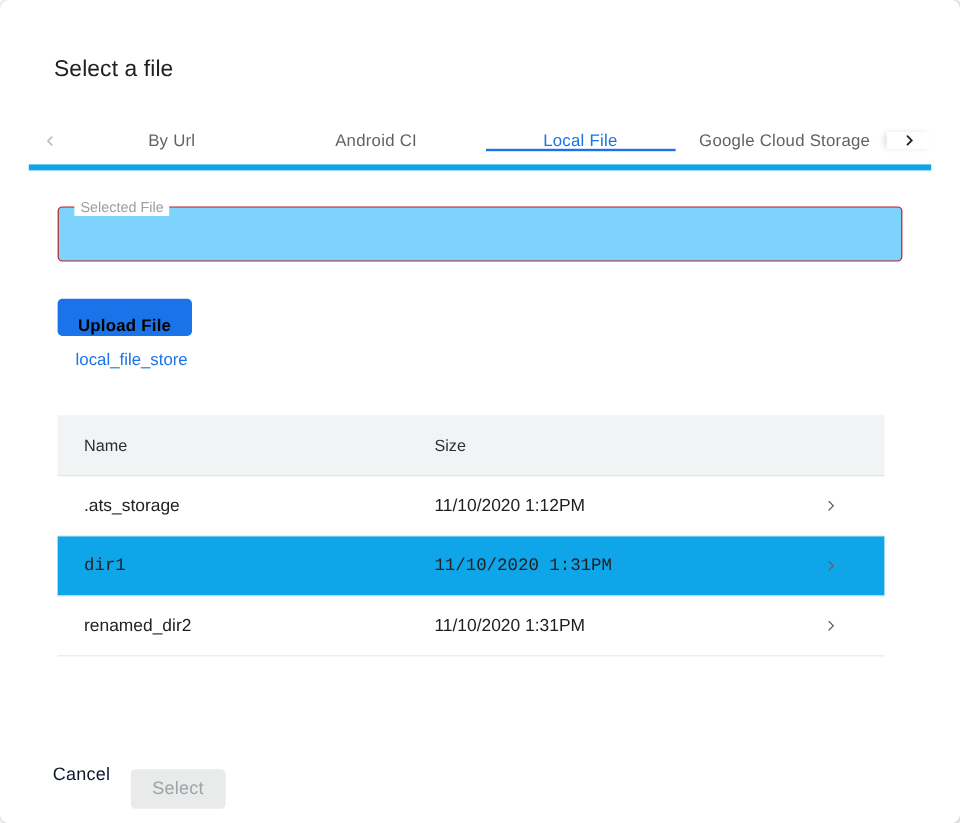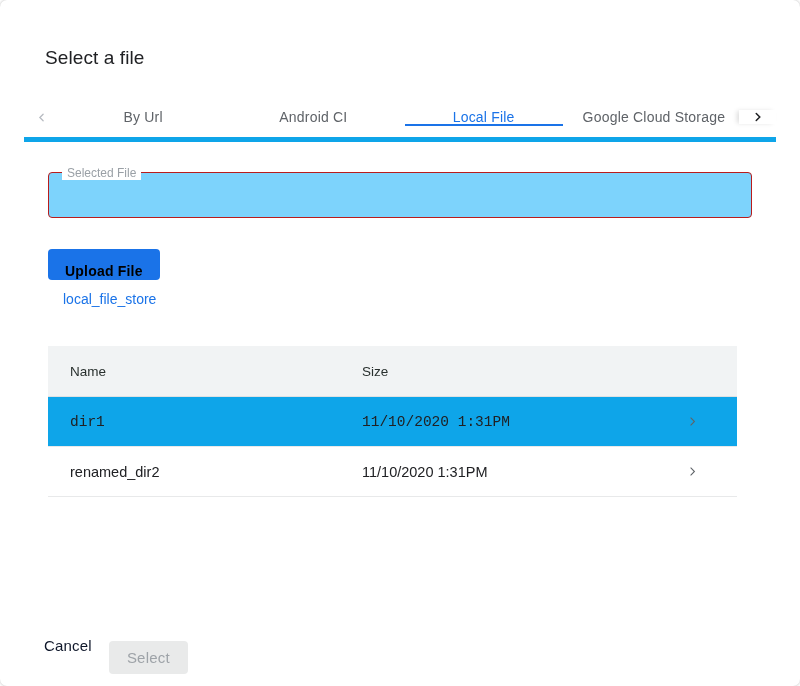--- a/index.html
+++ b/index.html
@@ -144,20 +144,30 @@
 
   <a class="store-link">local_file_store</a>
 
   <div class="file-table">
     <div class="trow header">
       <div class="c-name">Name</div>
       <div class="c-size">Size</div>
       <div class="c-chev"></div>
     </div>
 
+    <div class="trow">
+      <div class="c-name">.ats_storage</div>
+      <div class="c-ts">11/10/2020 1:12PM</div>
+      <div class="c-size"></div>
+      <div class="c-chev">
+        <svg width="13" height="13" viewBox="0 0 24 24">
+            <path d="M9 5.5l6.5 6.5L9 18.5" stroke="#5f6368" stroke-width="2" fill="none" stroke-linecap="round"></path>
+          </svg>
+      </div>
+    </div>
 
     <div class="trow selected">
       <div class="c-name">dir1</div>
       <div class="c-ts">11/10/2020 1:31PM</div>
       <div class="c-size"></div>
       <div class="c-chev">
         <svg width="13" height="13" viewBox="0 0 24 24">
             <path d="M9 5.5l6.5 6.5L9 18.5" stroke="#5f6368" stroke-width="2" fill="none" stroke-linecap="round"></path>
           </svg>
       </div>

